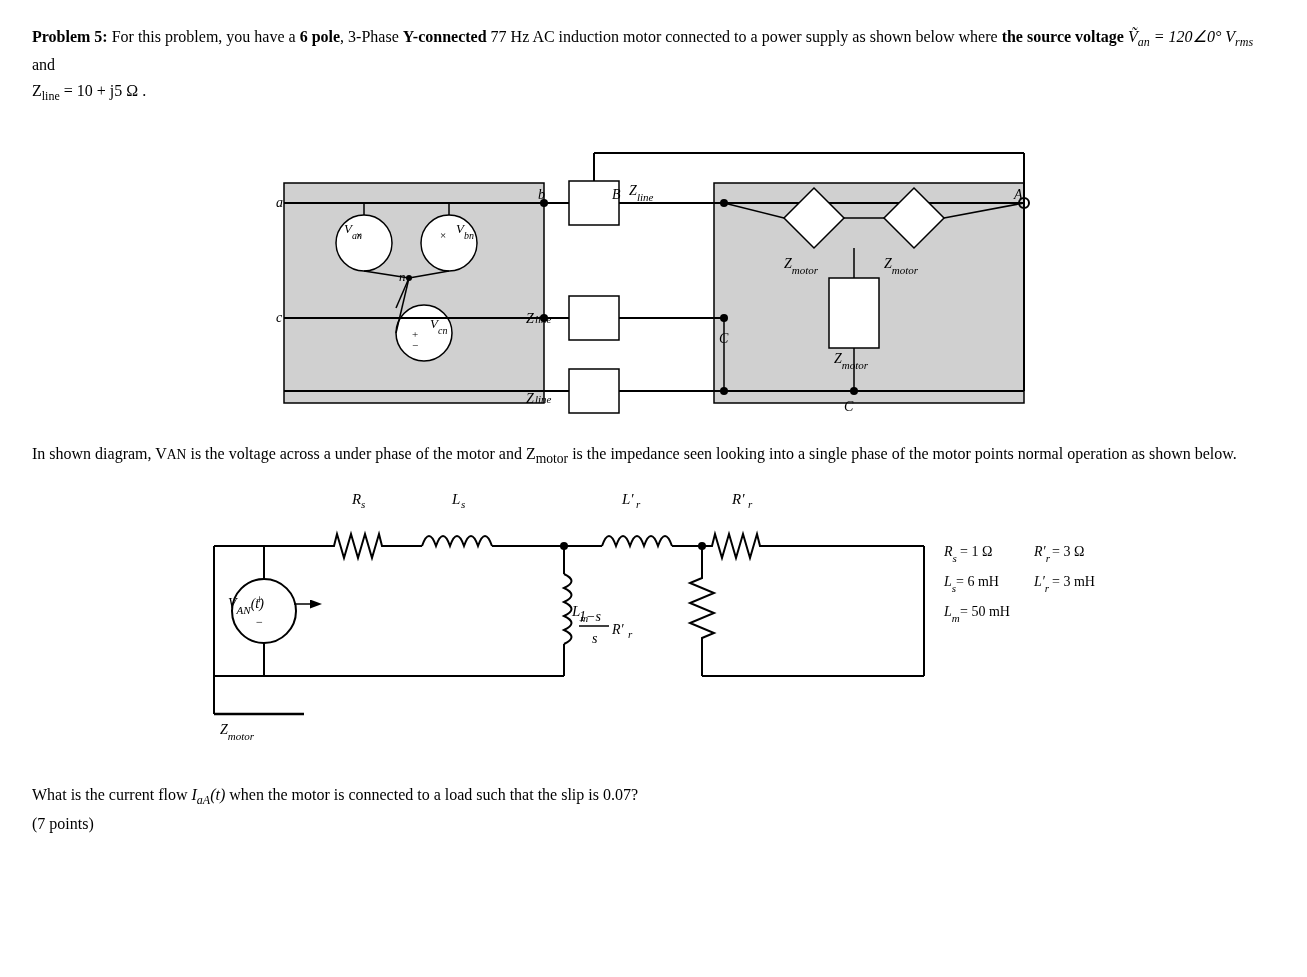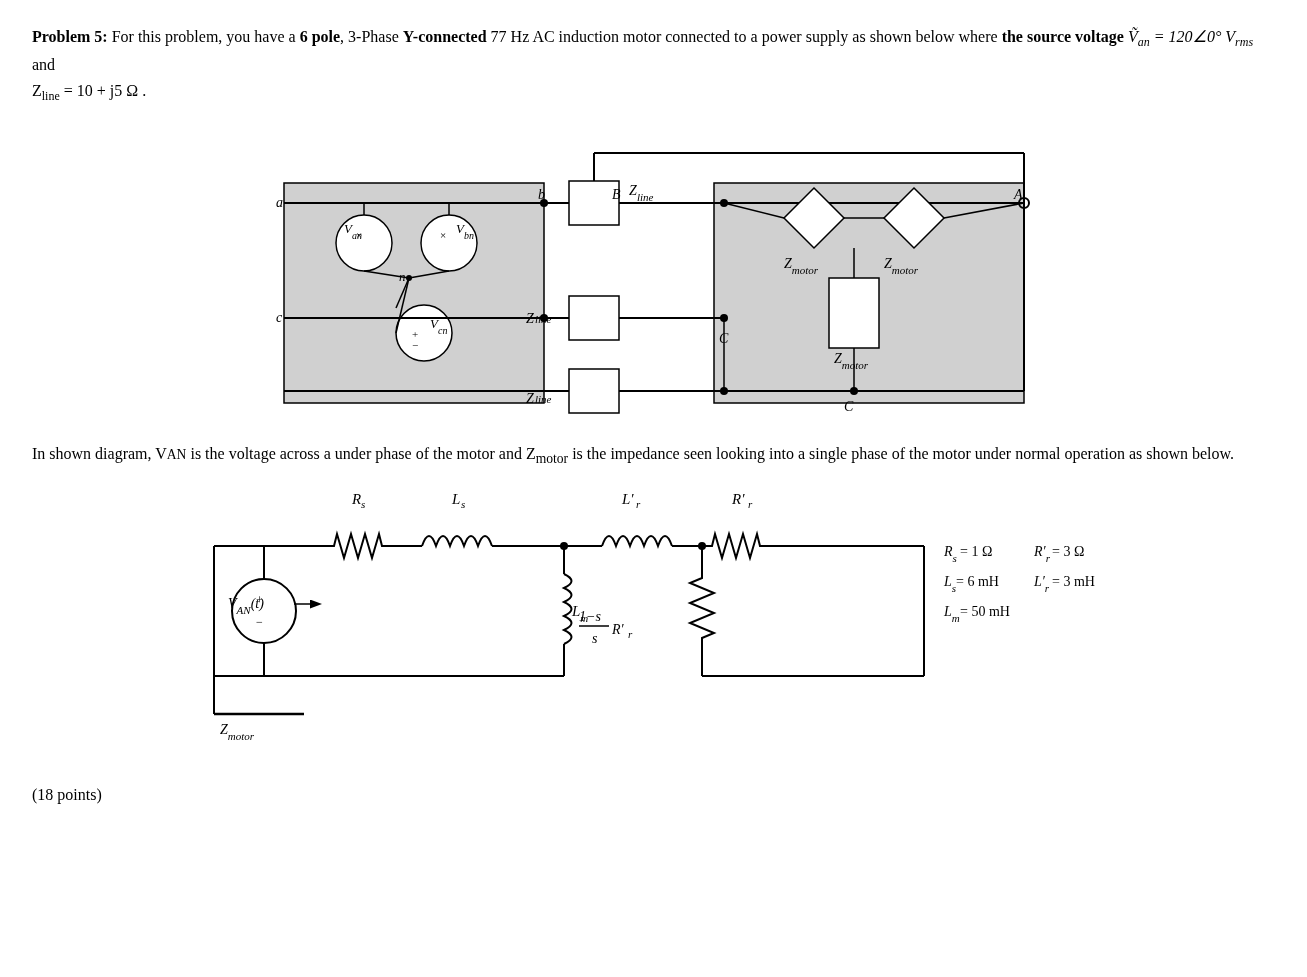--- a/index.html
+++ b/index.html
@@ -162,21 +162,21 @@
     <line x1="450" y1="195" x2="450" y2="268" stroke="#000" stroke-width="1.5"></line>
     <line x1="450" y1="268" x2="750" y2="268" stroke="#000" stroke-width="2"></line>
     <line x1="750" y1="268" x2="750" y2="80" stroke="#000" stroke-width="2"></line>
 
     <text x="570" y="288" font-size="14" font-style="italic">C</text>
     <circle cx="580" cy="268" r="4" fill="#000"></circle>
   </svg>
 </div>
 
 <div class="description-text">
-  <span>In shown diagram, V</span><span style="font-variant:small-caps; font-size:0.85em;">AN</span><span> is the voltage across a under phase of the motor and Z</span><span style="font-size:0.85em; vertical-align:sub;">motor</span><span> is the impedance seen looking into a single phase of the motor under normal operation as shown below.</span>
+  <span>In shown diagram, V</span><span style="font-variant:small-caps; font-size:0.85em;">AN</span><span> is the voltage across a under phase of the motor and Z</span><span style="font-size:0.85em; vertical-align:sub;">motor</span><span> is the impedance seen looking into a single phase of the motor points normal operation as shown below.</span>
 </div>
 
 <div class="motor-circuit-container">
   <svg width="900" height="280" viewBox="0 0 900 280">
 
     <text x="148" y="18" font-size="15" font-style="italic" font-weight="normal">R</text>
     <text x="157" y="22" font-size="11" font-style="italic">s</text>
 
     <text x="248" y="18" font-size="15" font-style="italic">L</text>
     <text x="257" y="22" font-size="11" font-style="italic">s</text>
@@ -266,14 +266,17 @@
     <line x1="90" y1="118" x2="115" y2="118" stroke="#000" stroke-width="1.5" marker-end="url(#arrow)"></line>
     <defs>
       <marker id="arrow" markerWidth="8" markerHeight="8" refX="6" refY="3" orient="auto">
         <path d="M0,0 L0,6 L8,3 z" fill="#000"></path>
       </marker>
     </defs>
   </svg>
 </div>
 
 <div class="question-text">
-  <p>(18 points)</p>
+  <p>
+    <span>What is the current flow </span><span style="font-style:italic;">I<sub>aA</sub>(t)</span><span> when the motor is connected to a load such that the slip is 0.07?</span>
+  </p>
+  <p>(7 points)</p>
 </div>
 
 </body></html>

